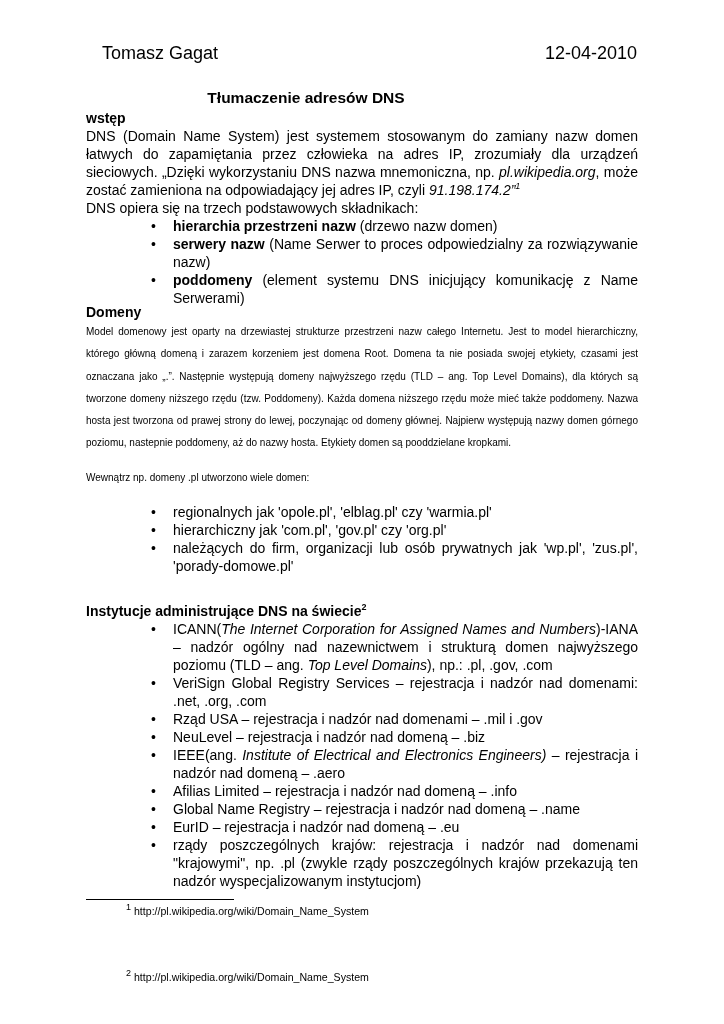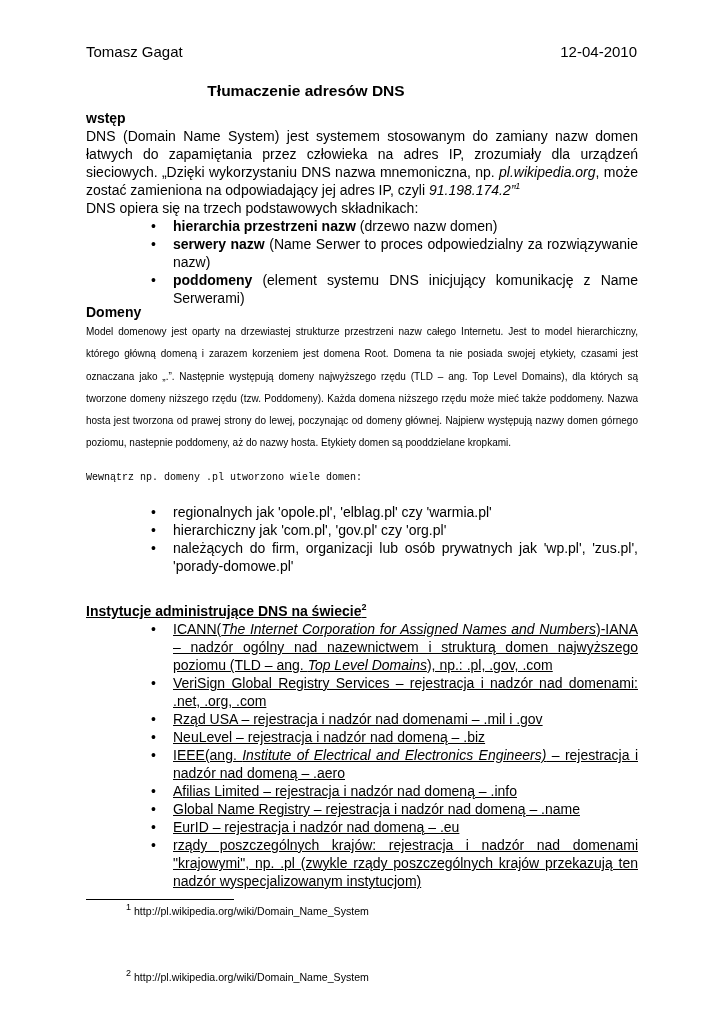--- a/index.html
+++ b/index.html
@@ -1,21 +1,21 @@
 <!DOCTYPE html>
 <html><head>
 <meta charset="utf-8">
 <style>
   html, body { margin:0; padding:0; background:#ffffff; }
   body { width:724px; height:1024px; position:relative; overflow:hidden;
          font-family:"Liberation Sans", "DejaVu Sans", sans-serif; color:#000; }
-  .hdr { position:absolute; top:43px; font-size:15px; }
+  .hdr { position:absolute; top:43px; font-size:18px;margin-left:16px; }
   .hdr.left { left:86px; }
   .hdr.right { right:87px; }
-  .title { position:absolute; top:82px; left:0; width:612px; text-align:center;
+  .title { position:absolute; top:89px; left:0; width:612px; text-align:center;
            font-size:15.5px; font-weight:bold; }
   .content { position:absolute; left:86px; width:552px; }
   p { margin:0; text-align:justify; }
   .b13 { font-size:14px; line-height:18px; }
   .s12 { font-size:10px; line-height:22.3px; }
   .h { font-weight:bold; font-size:14px; line-height:18px; }
   ul { margin:0; padding:0; list-style:none; }
   li { position:relative; padding-left:0; text-align:justify; font-size:14px; line-height:18px; }
   .bul { position:absolute; left:-22px; top:0; font-size:14px; }
   .list { margin-left:87px; }
@@ -38,29 +38,29 @@
   <ul class="list">
     <li><span class="bul">•</span><b>hierarchia przestrzeni nazw</b><span> (drzewo nazw domen)</span></li>
     <li><span class="bul">•</span><b>serwery nazw</b><span> (Name Serwer to proces odpowiedzialny za rozwiązywanie nazw)</span></li>
     <li><span class="bul">•</span><b>poddomeny</b><span> (element systemu DNS inicjujący komunikację z Name Serwerami)</span></li>
   </ul>
 </div>
 
 <div class="content" style="top:303px;">
   <div class="h">Domeny</div>
   <p class="s12">Model domenowy jest oparty na drzewiastej strukturze przestrzeni nazw całego Internetu. Jest to model hierarchiczny, którego główną domeną i zarazem korzeniem jest domena Root. Domena ta nie posiada swojej etykiety, czasami jest oznaczana jako „.”. Następnie występują domeny najwyższego rzędu (TLD – ang. Top Level Domains), dla których są tworzone domeny niższego rzędu (tzw. Poddomeny). Każda domena niższego rzędu może mieć także poddomeny. Nazwa hosta jest tworzona od prawej strony do lewej, poczynając od domeny głównej. Najpierw występują nazwy domen górnego poziomu, nastepnie poddomeny, aż do nazwy hosta. Etykiety domen są pooddzielane kropkami.</p>
-  <p class="s12" style="margin-top:12px;font-family:Liberation Mono, monospace;">Wewnątrz np. domeny .pl utworzono wiele domen:</p>
+  <p class="s12" style="margin-top:12px;">Wewnątrz np. domeny .pl utworzono wiele domen:</p>
   <ul class="list" style="margin-top:14px;">
     <li><span class="bul">•</span><span>regionalnych jak 'opole.pl', 'elblag.pl' czy 'warmia.pl'</span></li>
     <li><span class="bul">•</span><span>hierarchiczny jak 'com.pl', 'gov.pl' czy 'org.pl'</span></li>
     <li><span class="bul">•</span><span>należących do firm, organizacji lub osób prywatnych jak 'wp.pl', 'zus.pl', 'porady-domowe.pl'</span></li>
   </ul>
 </div>
 
-<div class="content" style="top:602px;text-decoration:underline;">
+<div class="content" style="top:602px;">
   <div class="h"><span>Instytucje administrujące DNS na świecie</span><sup>2</sup></div>
   <ul class="list">
     <li><span class="bul">•</span><span>ICANN(</span><i>The Internet Corporation for Assigned Names and Numbers</i><span>)-IANA – nadzór ogólny nad nazewnictwem i strukturą domen najwyższego poziomu (TLD – ang. </span><i>Top Level Domains</i><span>), np.: .pl, .gov, .com</span></li>
     <li><span class="bul">•</span><span>VeriSign Global Registry Services – rejestracja i nadzór nad domenami: .net, .org, .com</span></li>
     <li><span class="bul">•</span><span>Rząd USA – rejestracja i nadzór nad domenami – .mil i .gov</span></li>
     <li><span class="bul">•</span><span>NeuLevel – rejestracja i nadzór nad domeną – .biz</span></li>
     <li><span class="bul">•</span><span>IEEE(ang. </span><i>Institute of Electrical and Electronics Engineers)</i><span> – rejestracja i nadzór nad domeną – .aero</span></li>
     <li><span class="bul">•</span><span>Afilias Limited – rejestracja i nadzór nad domeną – .info</span></li>
     <li><span class="bul">•</span><span>Global Name Registry – rejestracja i nadzór nad domeną – .name</span></li>
     <li><span class="bul">•</span><span>EurID – rejestracja i nadzór nad domeną – .eu</span></li>

